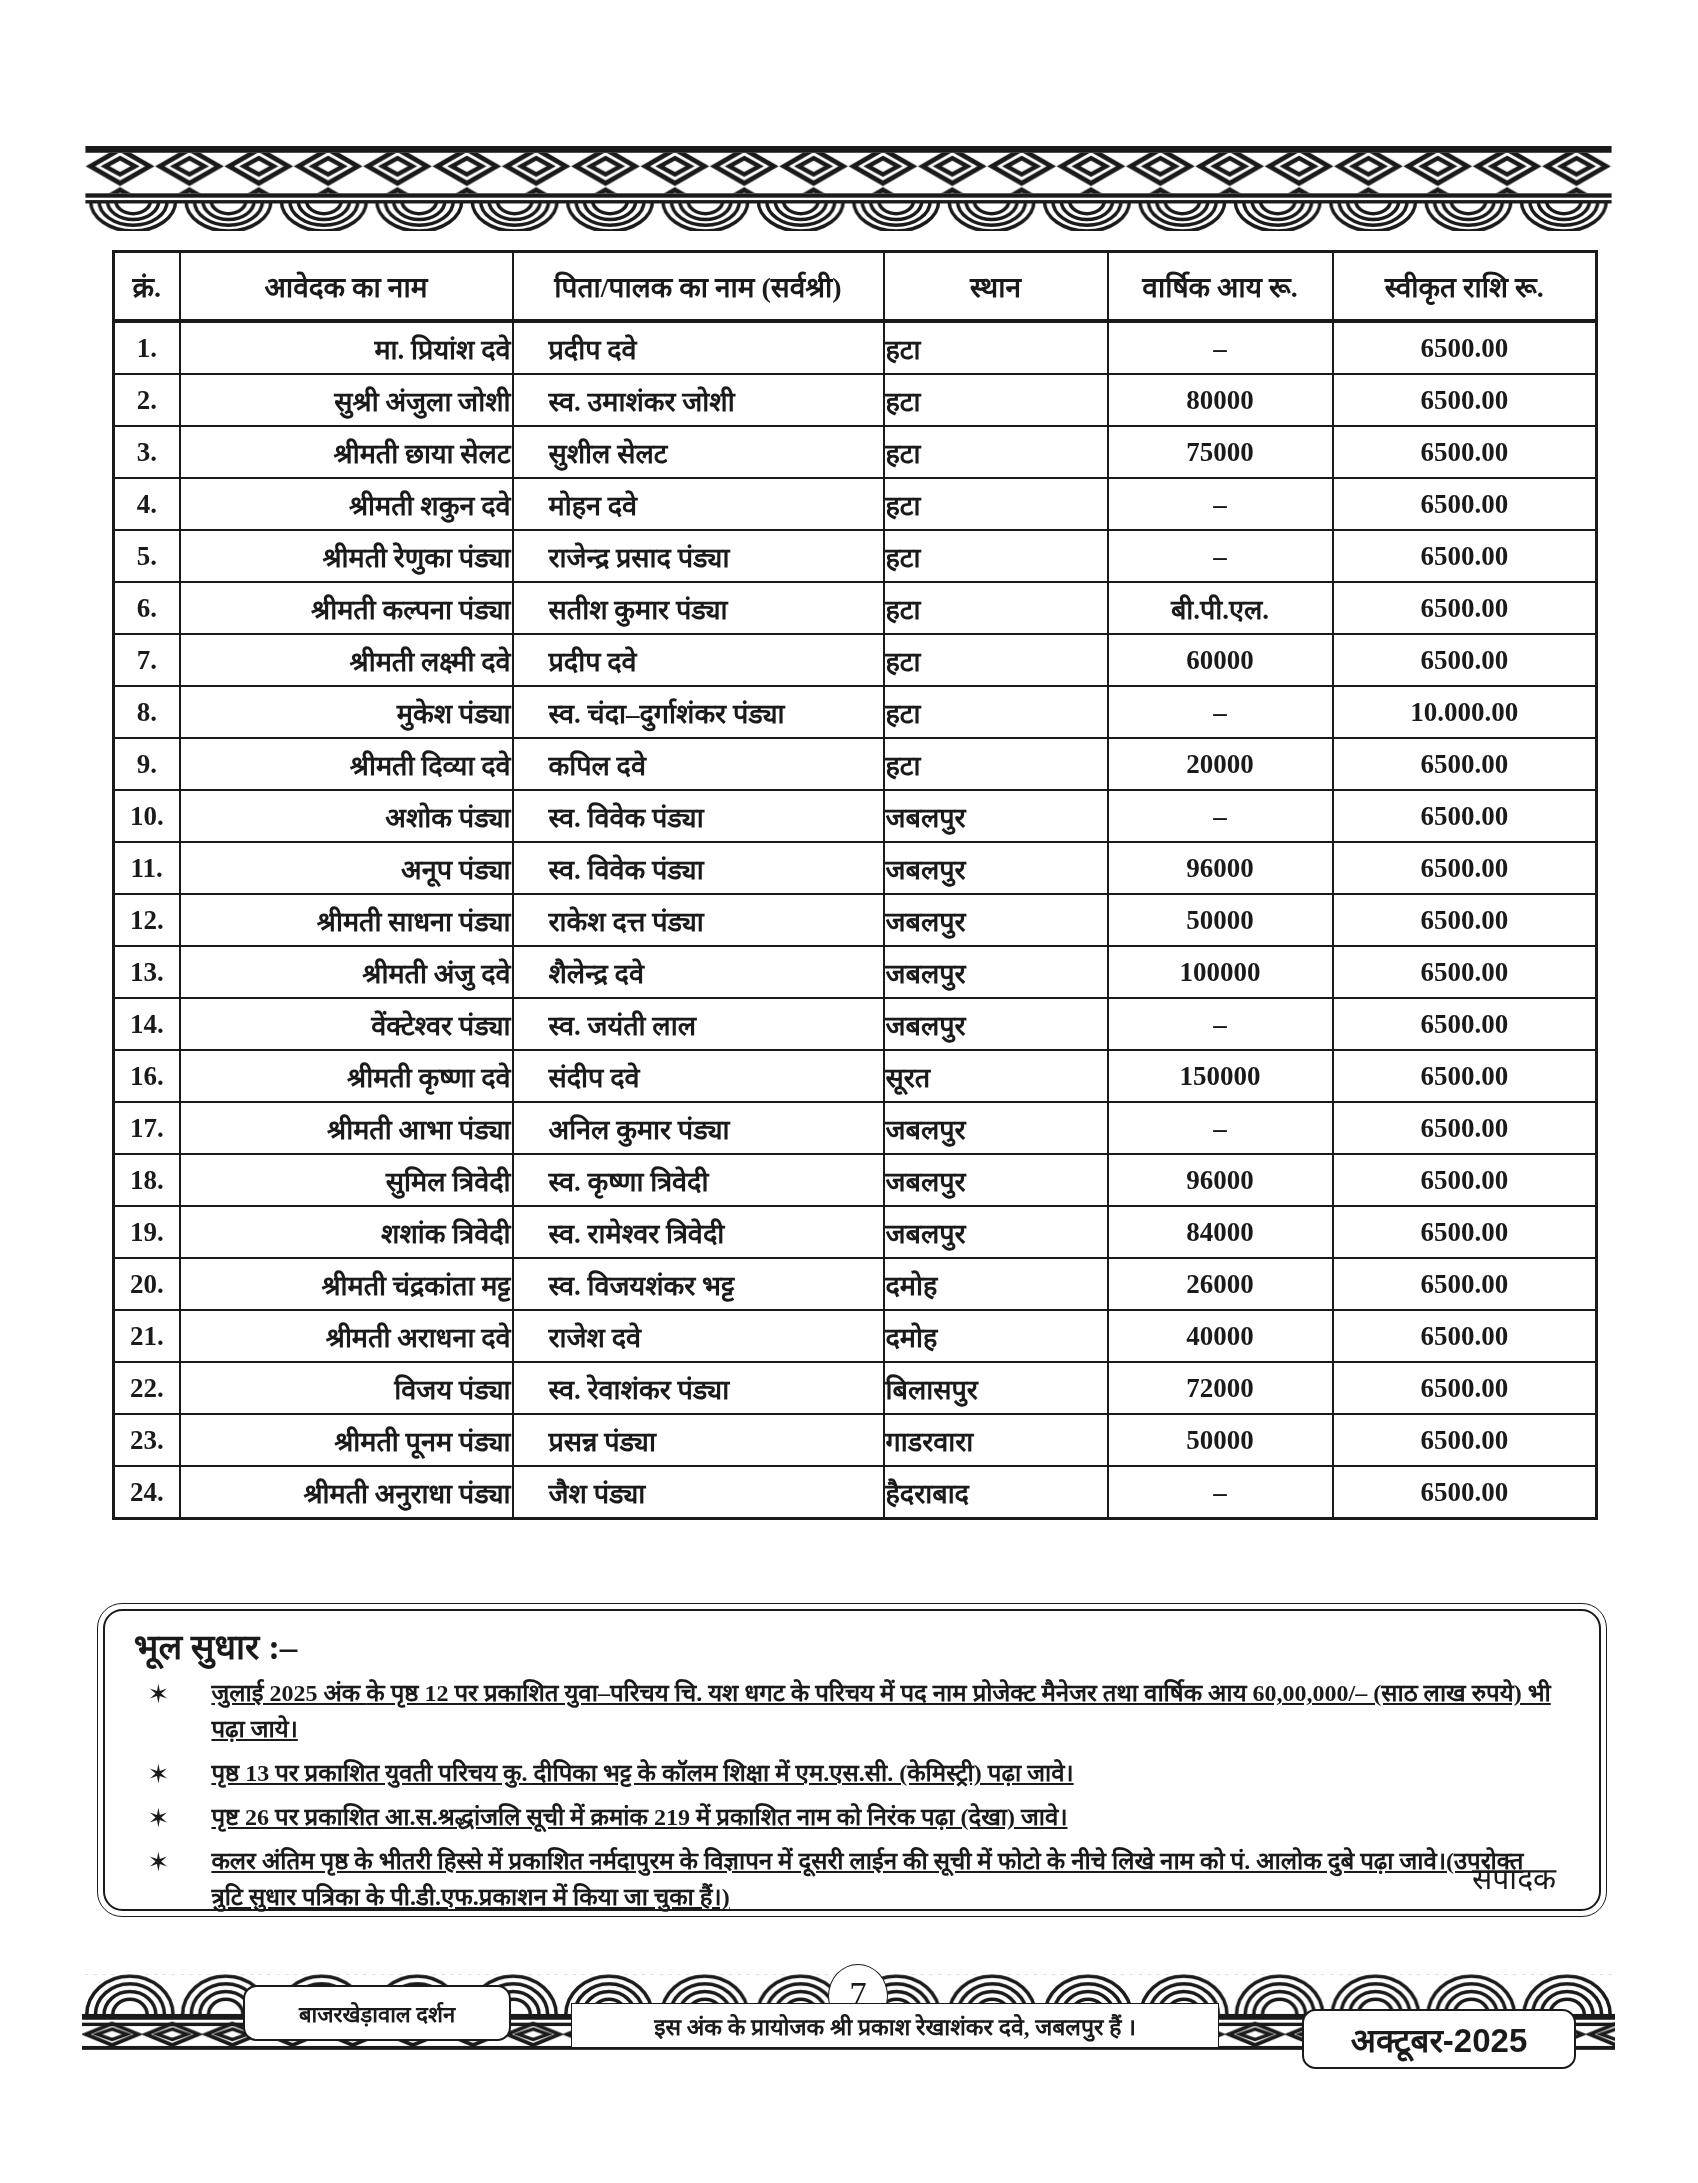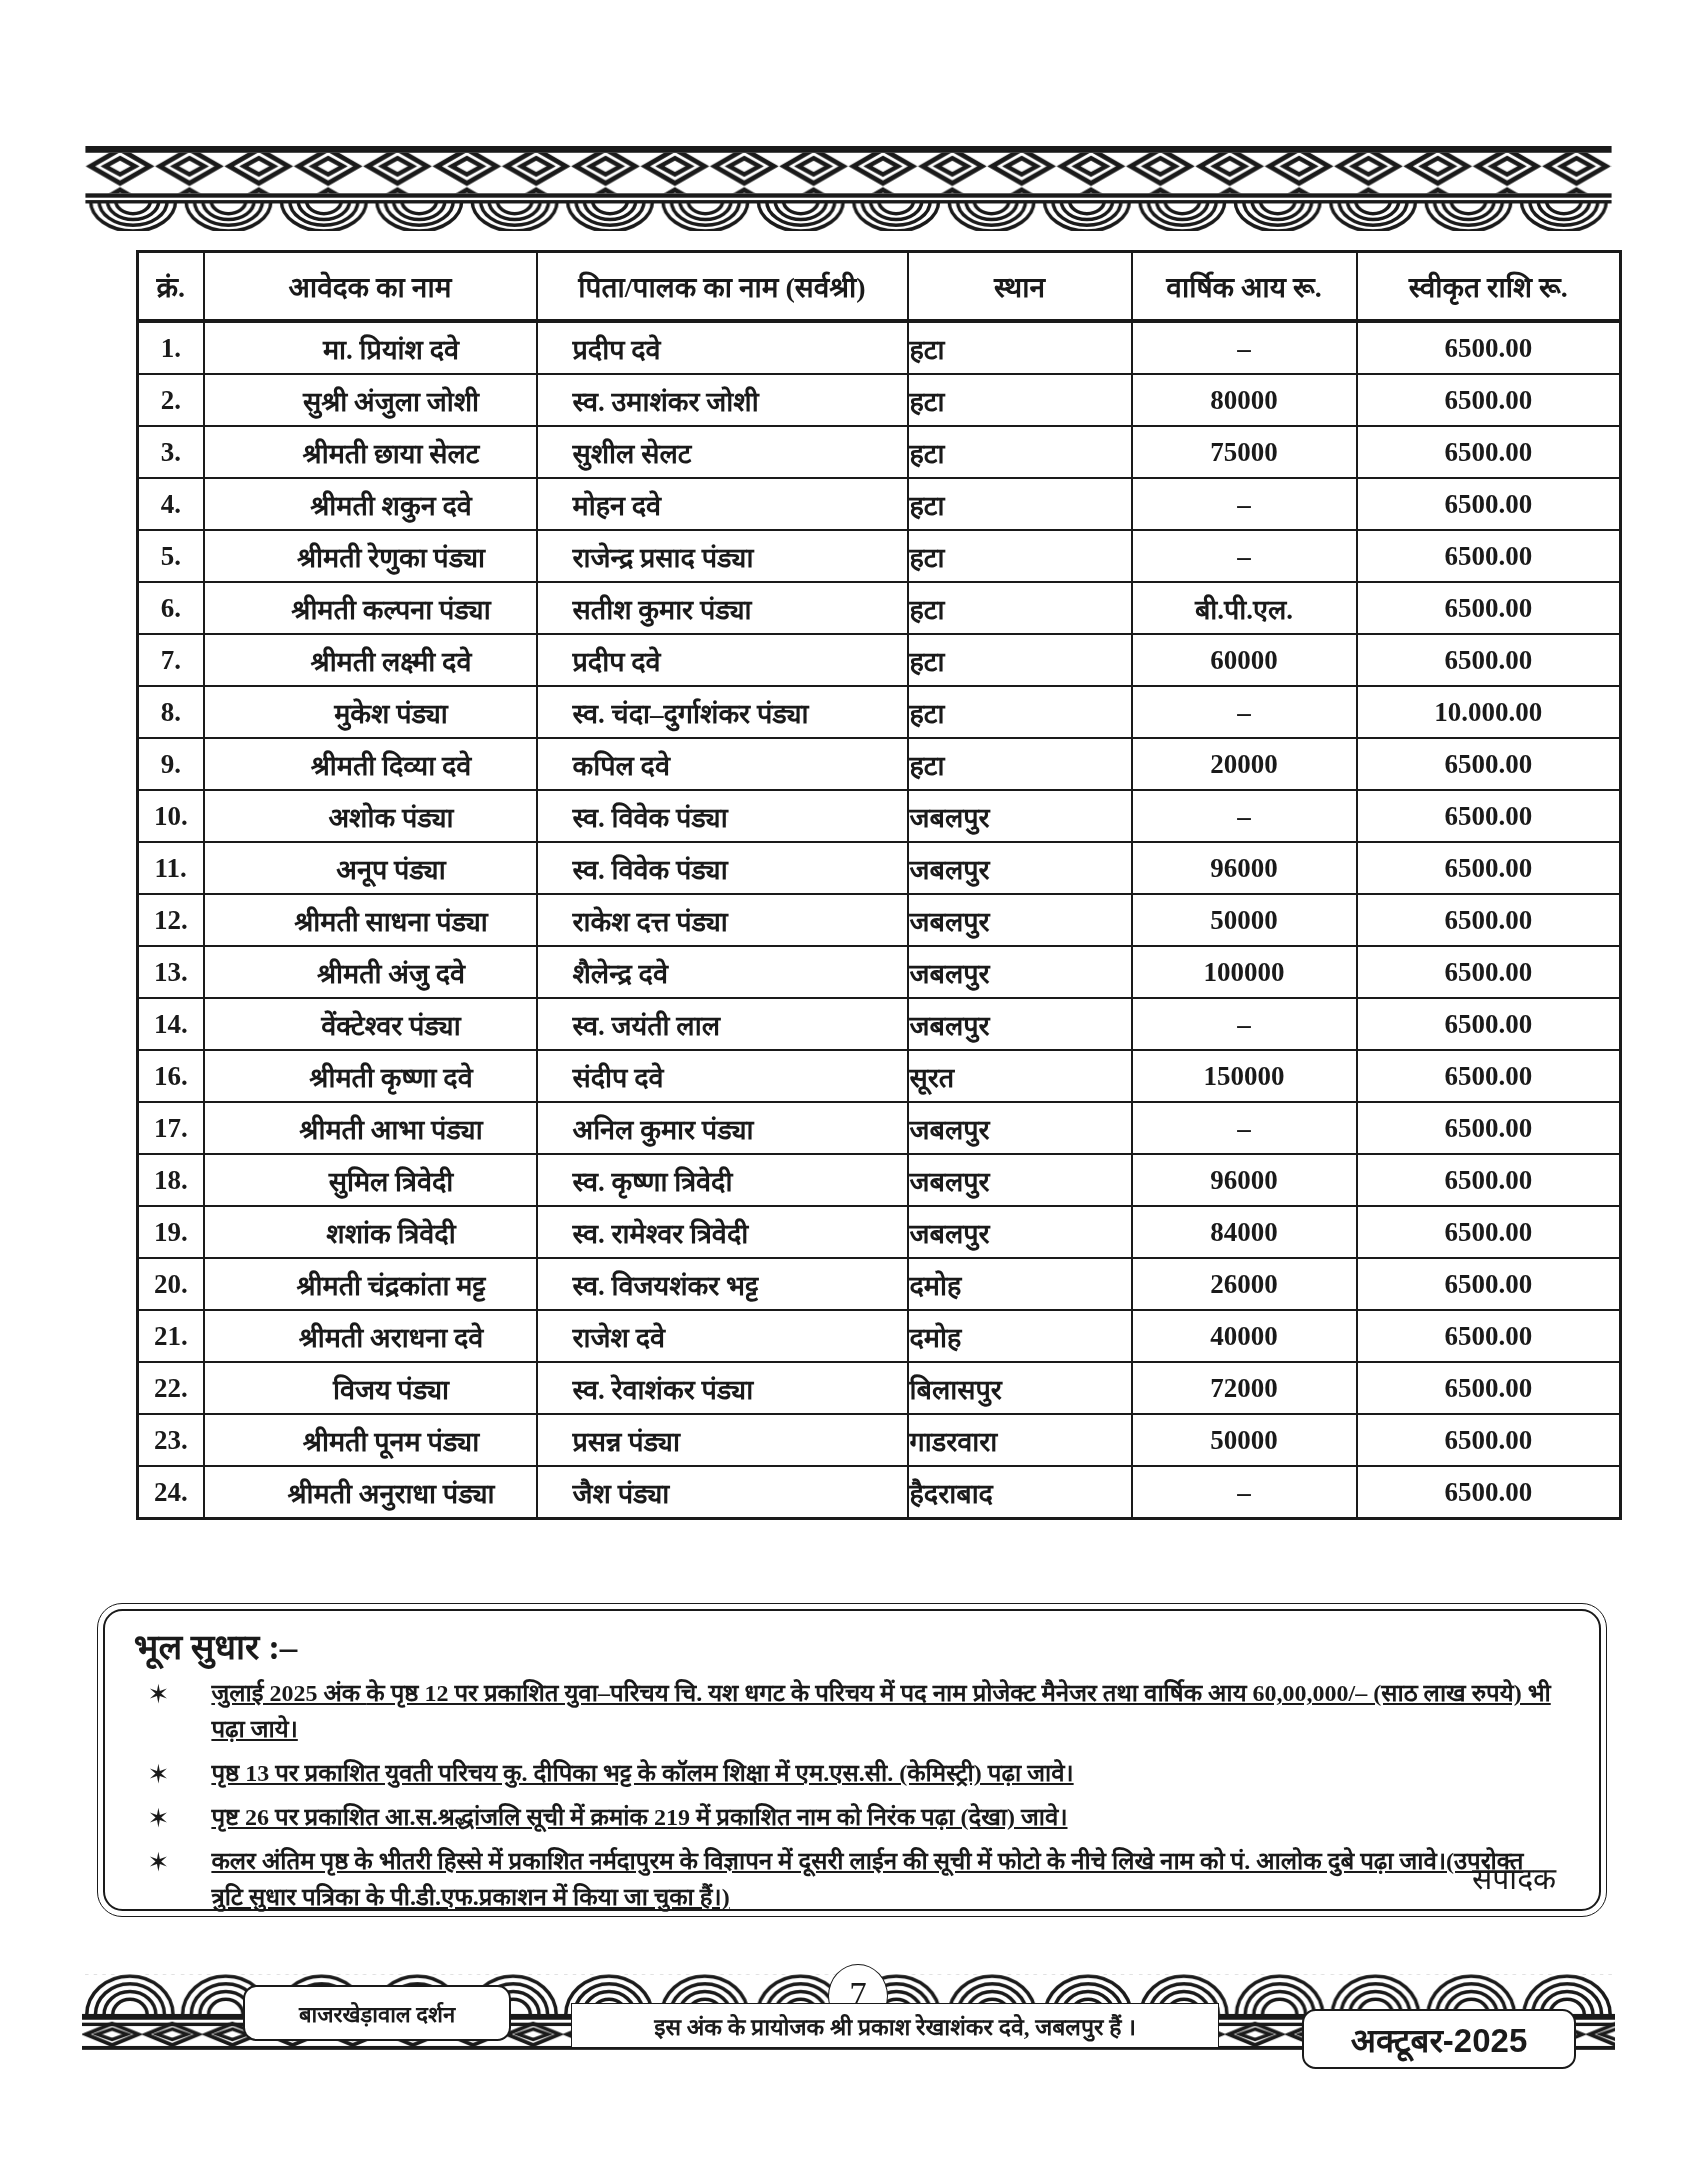--- a/index.html
+++ b/index.html
@@ -7,34 +7,34 @@
     position:relative; width:1698px; height:2183px; background:#ffffff;
     font-family:"Liberation Serif","DejaVu Serif",serif; color:#1a1a1a;
     overflow:hidden; margin:0 auto;
   }
   .deco{position:absolute; left:82px; display:block;}
   .deco-top{top:146px;}
   .deco-bottom{top:1974px;}
 
   
   table.applicants{
-    position:absolute; left:136px; top:250px; width:1484px;
+    position:absolute; left:112px; top:250px; width:1484px;
     border-collapse:collapse; table-layout:fixed;
     border:3.9px solid #1a1a1a;
   }
   table.applicants td, table.applicants th{
     border:2.9px solid #1a1a1a; overflow:hidden; white-space:nowrap;
   }
   table.applicants thead th{
     height:66px; font-size:28px; font-weight:bold; text-align:center;
     border-bottom:4.9px solid #1a1a1a; padding:0 3.9px;
   }
   table.applicants tbody td{height:48px; font-size:27px; font-weight:600; vertical-align:middle;}
   td.c0{text-align:center; font-weight:normal; font-size:28px;}
-  td.c1{text-align:center; padding-left:43px;}
+  td.c1{text-align:right; padding-left:43px;}
   td.c2{text-align:left; padding-left:35px;}
   td.c3{text-align:left;}
   td.c4{text-align:center; font-weight:normal; font-size:28px;}
   td.c5{text-align:center; font-weight:normal; font-size:28px;}
 
   
   .corrections{
     position:absolute; left:97px; top:1603px; width:1510px; height:314px;
     border:1.9px solid #1a1a1a; border-radius:25px; box-sizing:border-box;
   }

